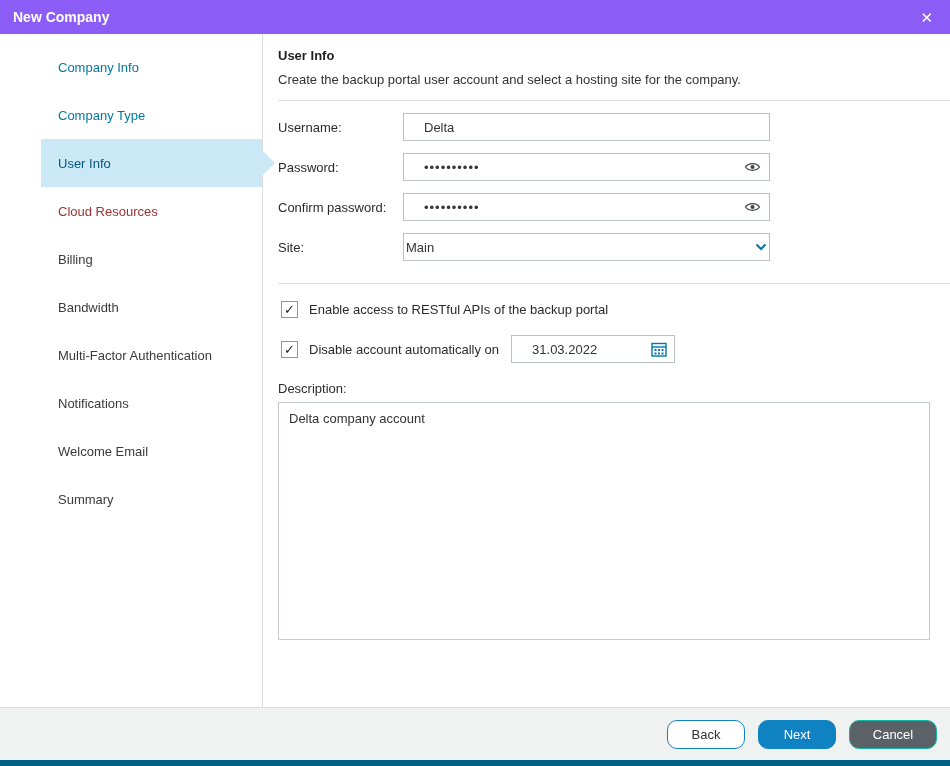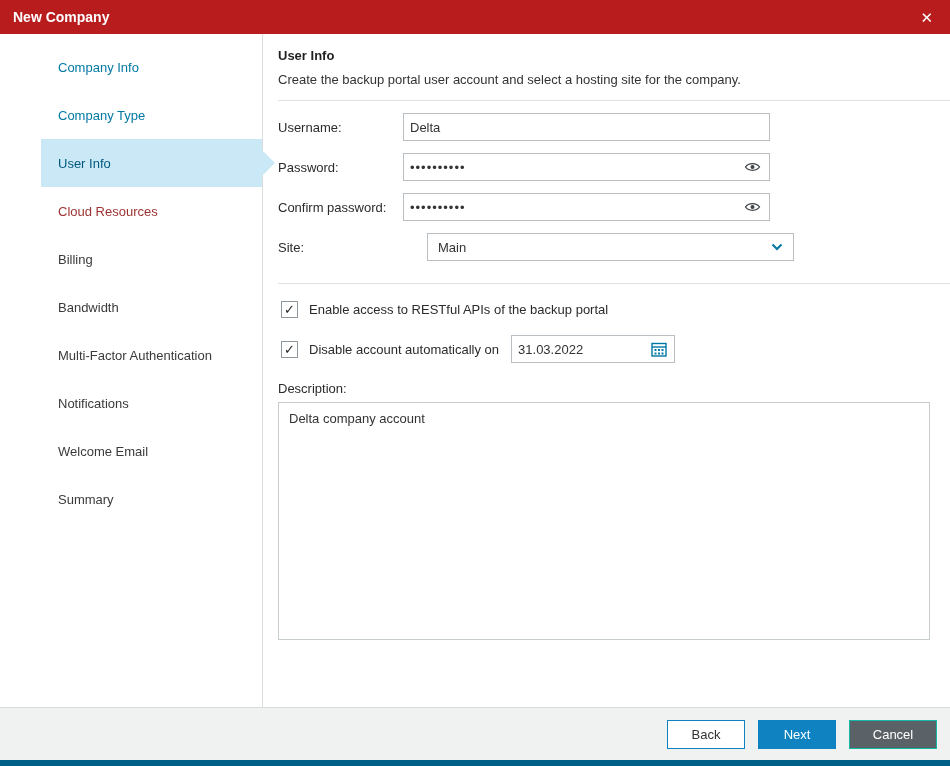--- a/index.html
+++ b/index.html
@@ -7,21 +7,21 @@
   body { font-family:"Liberation Sans","DejaVu Sans",sans-serif; }
 
   .window {
     width:950px; height:766px; background:#fff;
     display:flex; flex-direction:column; position:relative;
     box-shadow:0 0 0 1px #c9c9c9;
   }
 
   
   .titlebar {
-    height:34px; background:#b91c1c; color:#fff; flex:0 0 34px;
+    height:34px; background:#8b5cf6; color:#fff; flex:0 0 34px;
     display:flex; align-items:center; padding:0 13px;
   }
   .titlebar .title { font-size:14px; font-weight:bold; }
   .titlebar .close {
     margin-left:auto; font-size:15px; line-height:1; cursor:pointer;
     padding:2px 4px;
   }
 
   
   .middle { flex:1 1 auto; display:flex; min-height:0; background:#fff; }
@@ -51,34 +51,34 @@
   .heading { font-size:13px; font-weight:bold; color:#1f1f1f; margin-bottom:9px; }
   .subtitle { font-size:13px; color:#333; margin-bottom:13px; }
   .sep { border-top:1px solid #dddfe1; margin-right:-20px; }
 
   .form-row { display:flex; align-items:center; margin-top:12px; }
   .form-row:first-of-type { margin-top:18px; }
   .form-label { width:125px; flex:0 0 125px; font-size:13px; color:#2b2b2b; }
 
   .text-input {
     width:367px; height:28px; border:1px solid #b9bfc3; background:#fff;
-    font-family:inherit; font-size:13px; color:#333; padding:0 6px; outline:none;
+    font-family:inherit; font-size:13px; color:#333; padding:0 20px; outline:none;
   }
   .input-wrap { position:relative; width:367px; }
   .input-wrap .text-input { width:100%; padding-right:32px; }
   .pw { letter-spacing:1px; font-size:13px; }
   .eye-btn {
     position:absolute; right:9px; top:50%; transform:translateY(-50%);
     cursor:pointer; display:flex; align-items:center;
   }
 
   .select-box {
     width:367px; height:28px; border:1px solid #b9bfc3; background:#fff;
     display:flex; align-items:center; justify-content:space-between;
-    padding:0 10px; font-size:13px; color:#333; cursor:pointer;margin-left:24px;
+    padding:0 2px; font-size:13px; color:#333; cursor:pointer;
   }
 
   .sep2 { margin-top:22px; }
 
   .check-row { display:flex; align-items:center; margin:17px 0 0 3px; }
   .checkbox {
     width:17px; height:17px; border:1px solid #8f979c; background:#fff;
     display:flex; align-items:center; justify-content:center;
     font-size:13px; font-weight:bold; color:#1f1f1f; cursor:pointer;
     flex:0 0 17px; line-height:1;
@@ -100,21 +100,21 @@
   }
 
   
   .footer {
     flex:0 0 53px; background:#f0f1f1; border-top:1px solid #d8dadb;
     display:flex; align-items:center; justify-content:flex-end;
     gap:13px; padding-right:13px;
   }
   .btn {
     height:29px; font-family:inherit; font-size:13px; cursor:pointer;
-    display:flex; align-items:center; justify-content:center;
+    display:flex; align-items:center; justify-content:center;border-radius:10px;
   }
   .btn-back { width:78px; background:#fff; border:1px solid #0f83c2; color:#333; }
   .btn-next { width:78px; background:#0f83c2; border:1px solid #0f83c2; color:#fff; }
   .btn-cancel { width:88px; background:#5a6167; border:1px solid #14b8a6; color:#fff; }
 
   .bottom-strip { flex:0 0 6px; background:#005f87; }
 
   .icon-svg { display:block; }
 </style>
 </head>

